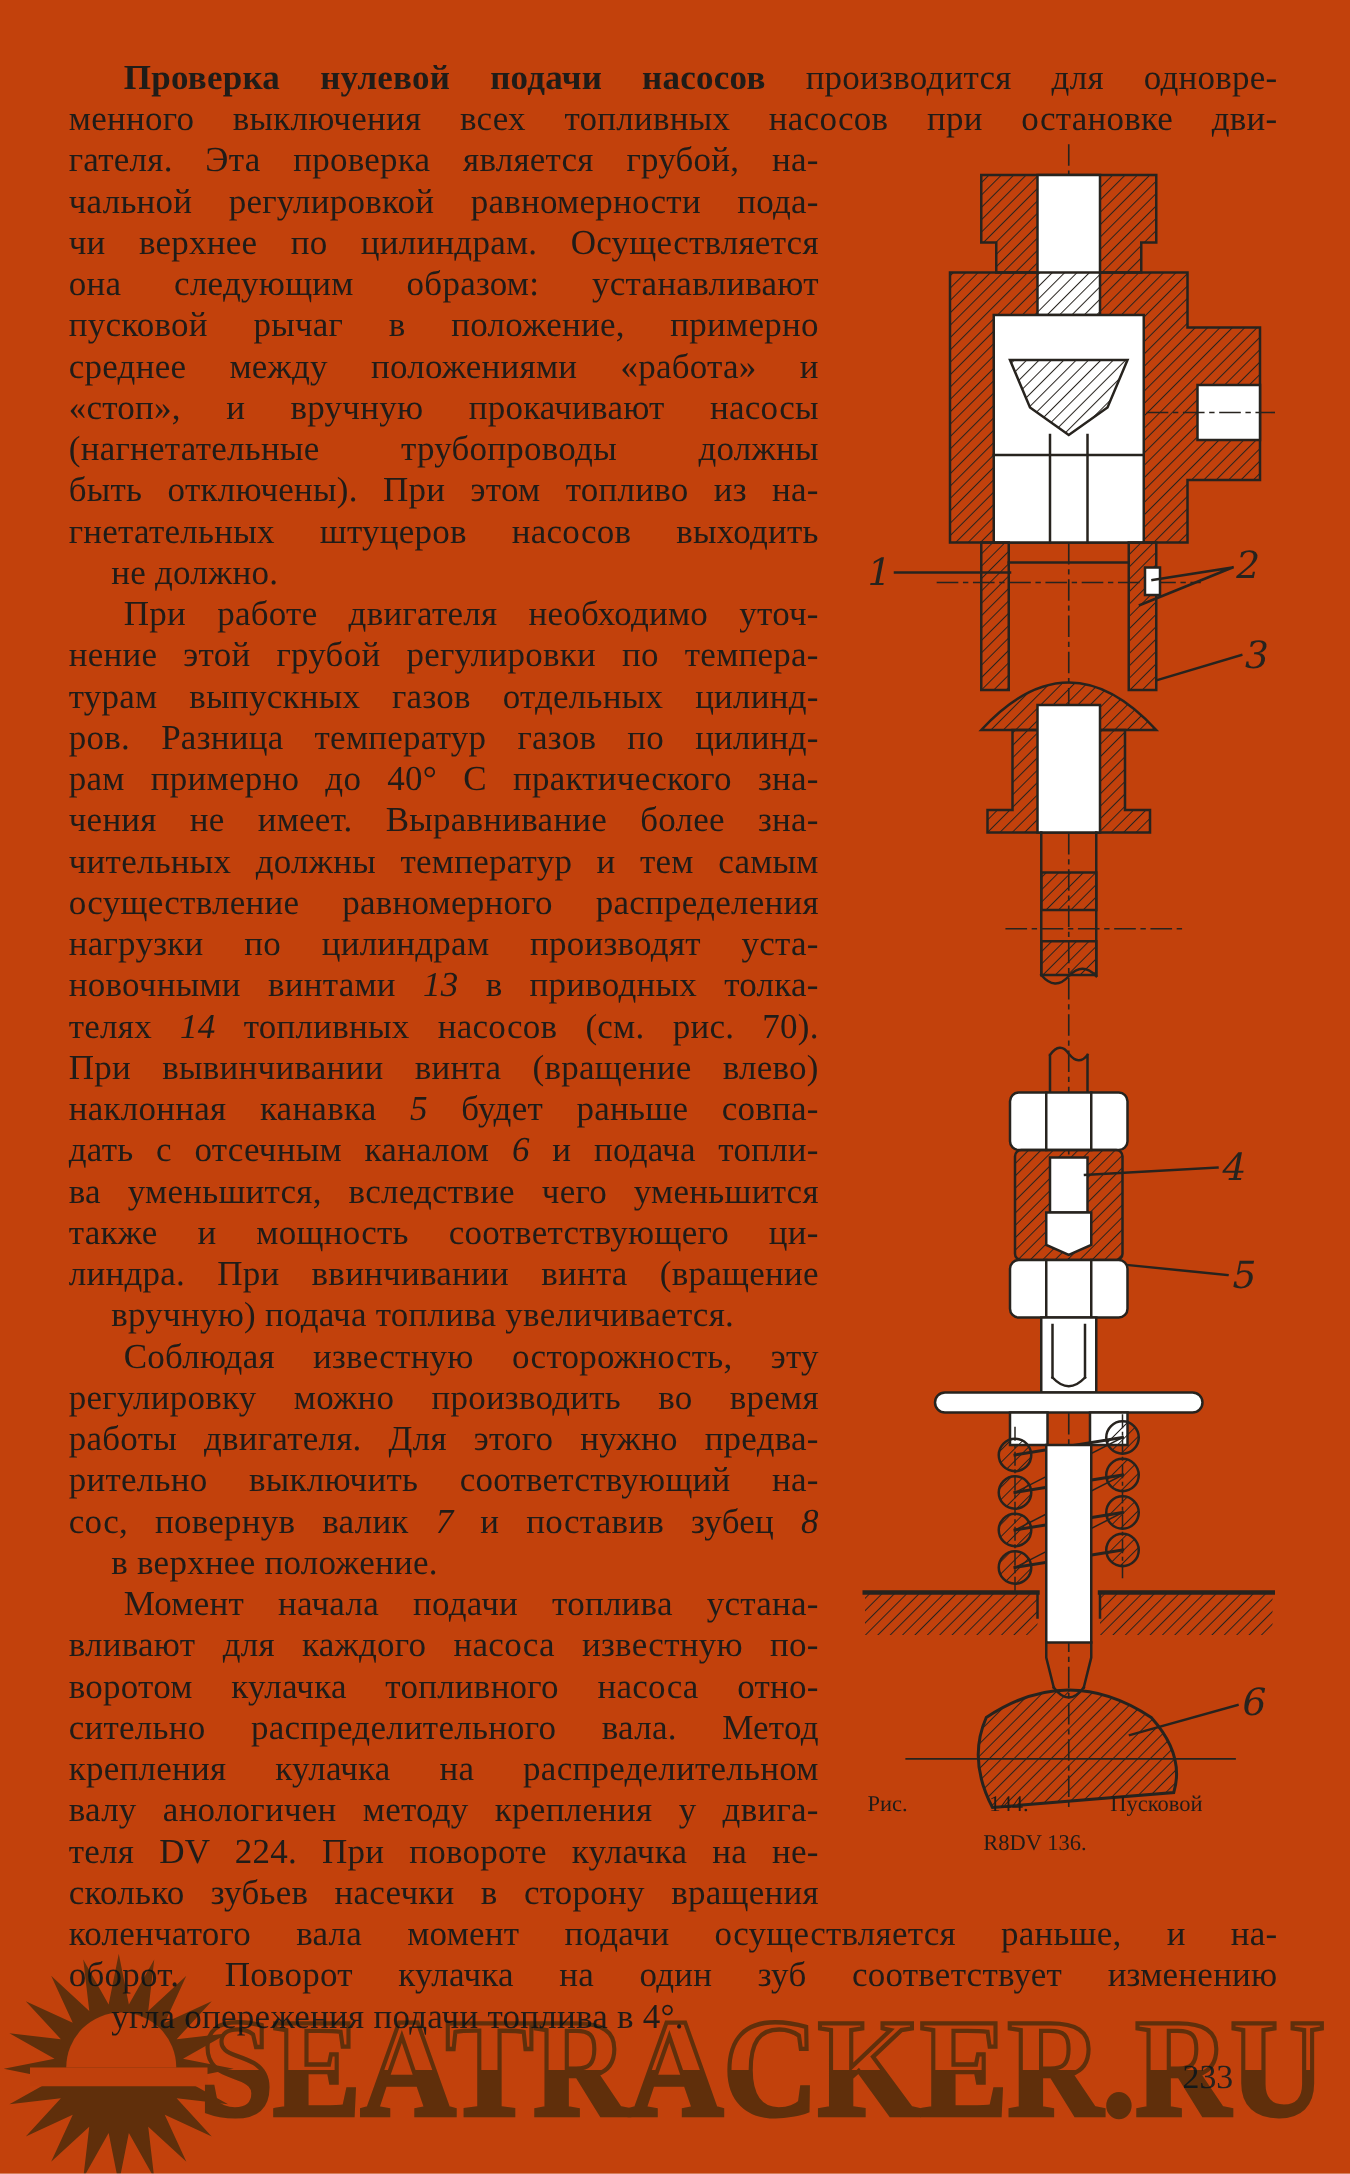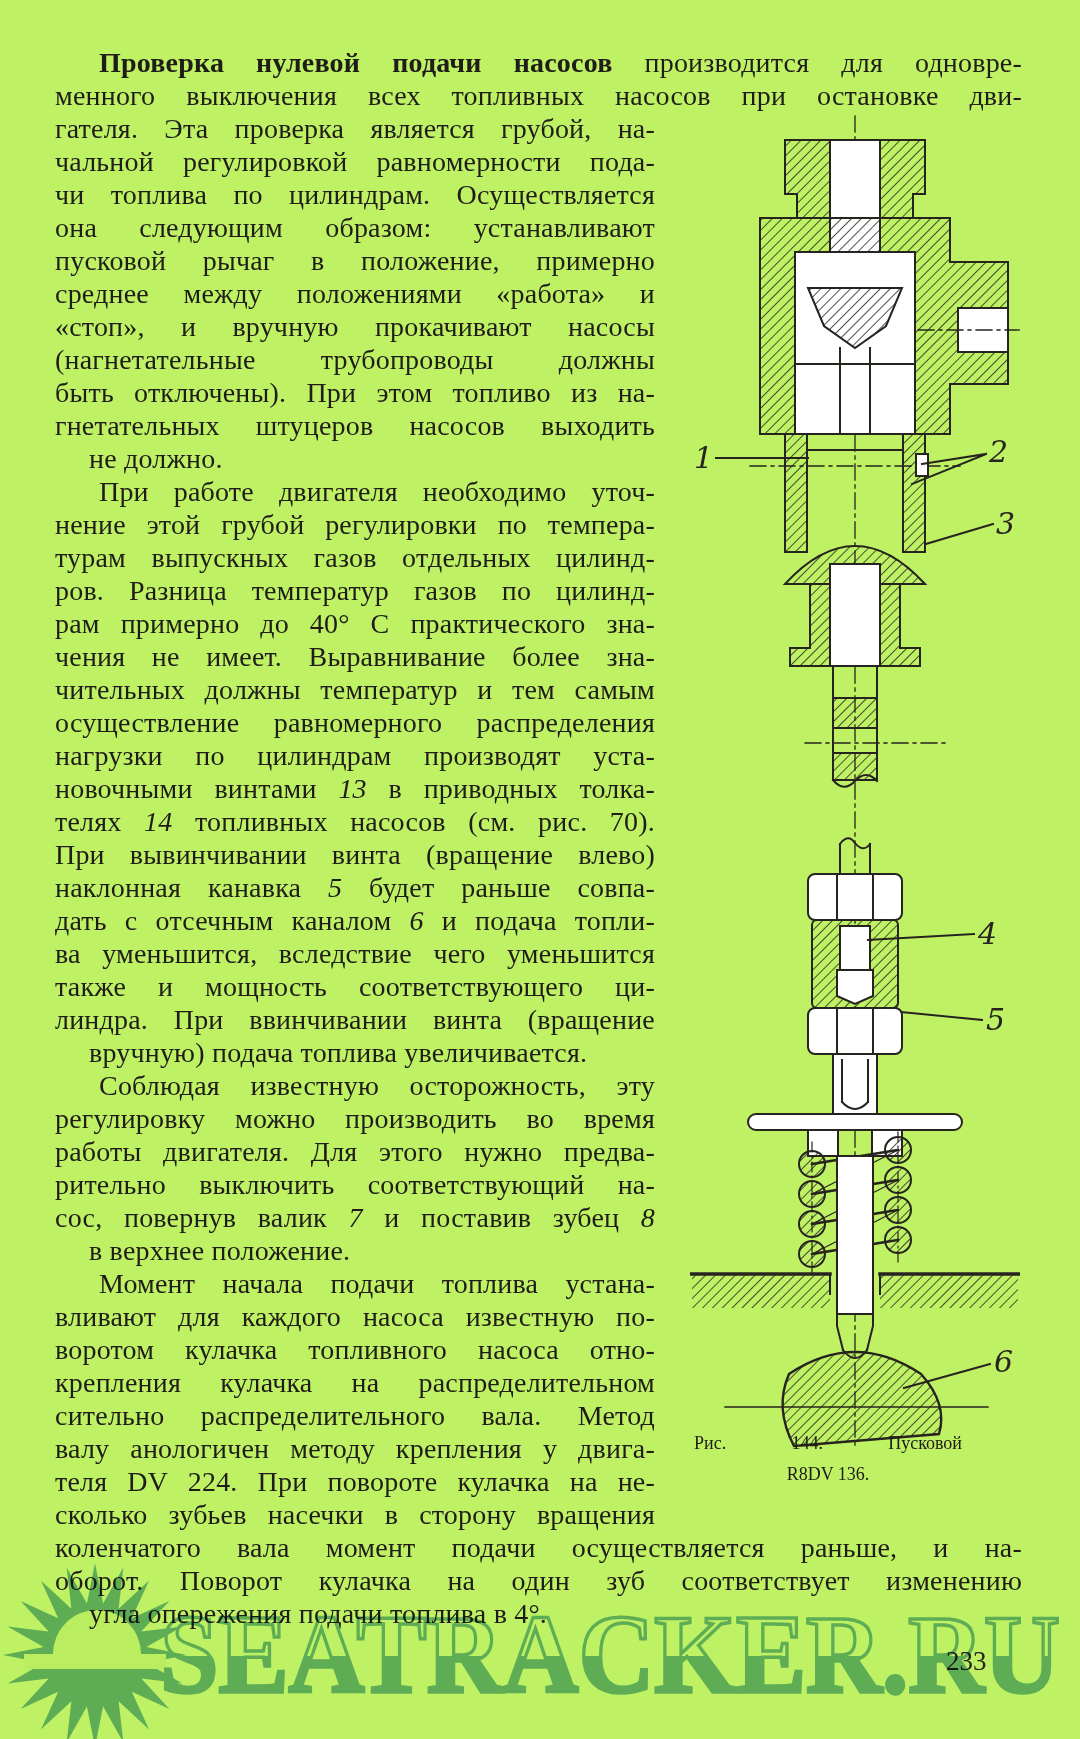--- a/index.html
+++ b/index.html
@@ -1,16 +1,16 @@
 <!DOCTYPE html>
 <html><head>
 <meta charset="utf-8">
 <style>
   html,body{margin:0;padding:0;}
-  .page{position:relative;width:1080px;height:1739px;background:#bef264;overflow:hidden;
+  .page{position:relative;width:1080px;height:1739px;background:#c2410c;overflow:hidden;
         font-family:"Liberation Serif",serif;color:#201c18;}
   #textflow{position:absolute;left:55px;top:46px;width:967px;}
   .tblock.full{width:967px;}
   .tblock.narrow{width:600px;}
   .line{font-size:28px;line-height:33px;text-align:justify;text-align-last:justify;
         white-space:normal;letter-spacing:.2px;}
   .line.noj{text-align-last:left;margin-left:34px;}
   .line.indent{text-indent:44px;}
   .figure{position:absolute;left:690px;top:112px;width:330px;height:1340px;}
   .caption{position:absolute;left:694px;top:1428px;width:268px;}
@@ -25,21 +25,21 @@
 <div class="page">
 
   <div id="textflow">
       <div class="tblock full">
         <div class="line indent"><b>Проверка нулевой подачи насосов</b> производится для одновре-</div>
         <div class="line">менного выключения всех топливных насосов при остановке дви-</div>
       </div>
       <div class="tblock narrow">
         <div class="line">гателя. Эта проверка является грубой, на-</div>
         <div class="line">чальной регулировкой равномерности пода-</div>
-        <div class="line">чи топлива по цилиндрам. Осуществляется</div>
+        <div class="line">чи верхнее по цилиндрам. Осуществляется</div>
         <div class="line">она следующим образом: устанавливают</div>
         <div class="line">пусковой рычаг в положение, примерно</div>
         <div class="line">среднее между положениями «работа» и</div>
         <div class="line">«стоп», и вручную прокачивают насосы</div>
         <div class="line">(нагнетательные трубопроводы должны</div>
         <div class="line">быть отключены). При этом топливо из на-</div>
         <div class="line">гнетательных штуцеров насосов выходить</div>
         <div class="line noj">не должно.</div>
       </div>
       <div class="tblock narrow">
@@ -67,22 +67,22 @@
         <div class="line">регулировку можно производить во время</div>
         <div class="line">работы двигателя. Для этого нужно предва-</div>
         <div class="line">рительно выключить соответствующий на-</div>
         <div class="line">сос, повернув валик <i>7</i> и поставив зубец <i>8</i></div>
         <div class="line noj">в верхнее положение.</div>
       </div>
       <div class="tblock narrow">
         <div class="line indent">Момент начала подачи топлива устана-</div>
         <div class="line">вливают для каждого насоса известную по-</div>
         <div class="line">воротом кулачка топливного насоса отно-</div>
+        <div class="line">сительно распределительного вала. Метод</div>
         <div class="line">крепления кулачка на распределительном</div>
-        <div class="line">сительно распределительного вала. Метод</div>
         <div class="line">валу анологичен методу крепления у двига-</div>
         <div class="line">теля DV 224. При повороте кулачка на не-</div>
         <div class="line">сколько зубьев насечки в сторону вращения</div>
       </div>
       <div class="tblock full">
         <div class="line">коленчатого вала момент подачи осуществляется раньше, и на-</div>
         <div class="line">оборот. Поворот кулачка на один зуб соответствует изменению</div>
         <div class="line noj">угла опережения подачи топлива в 4°.</div>
       </div>
     </div>

